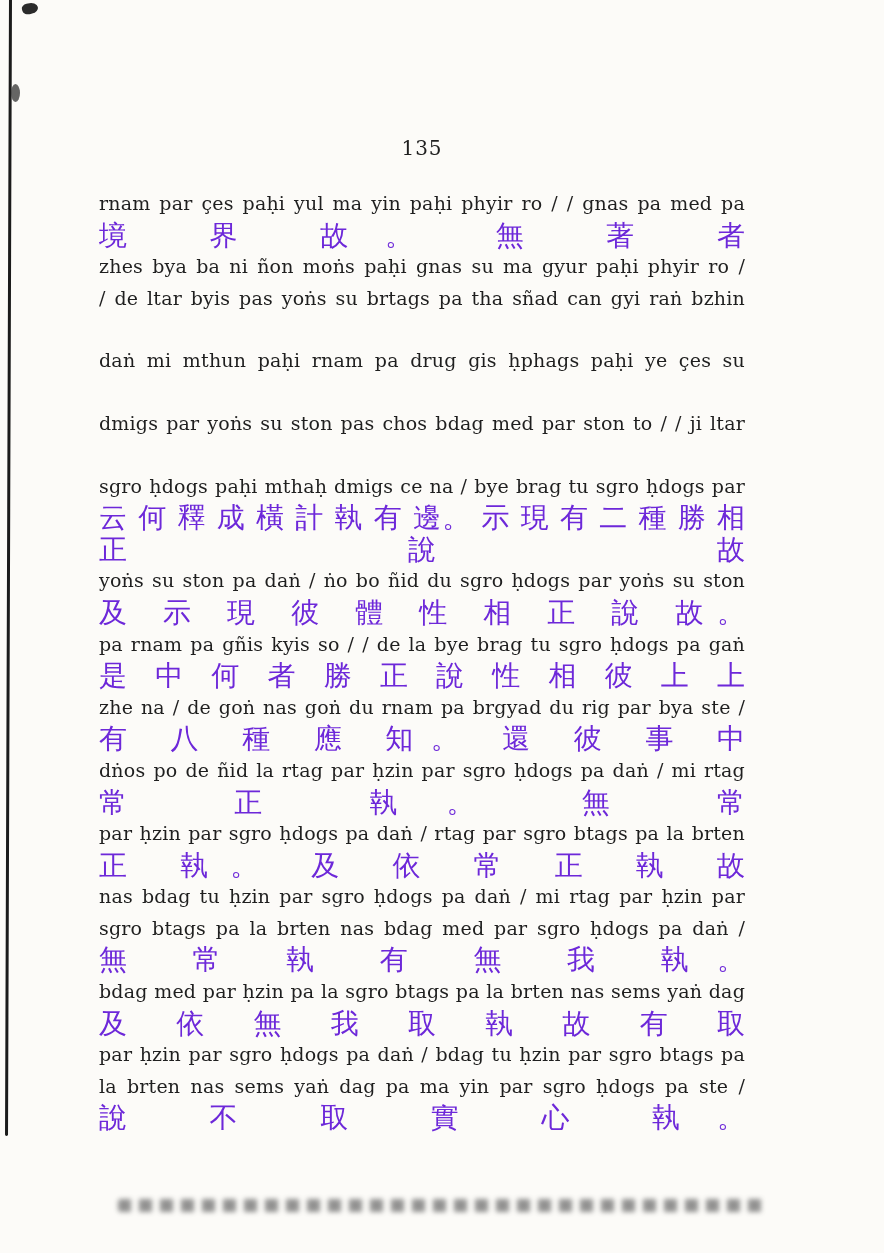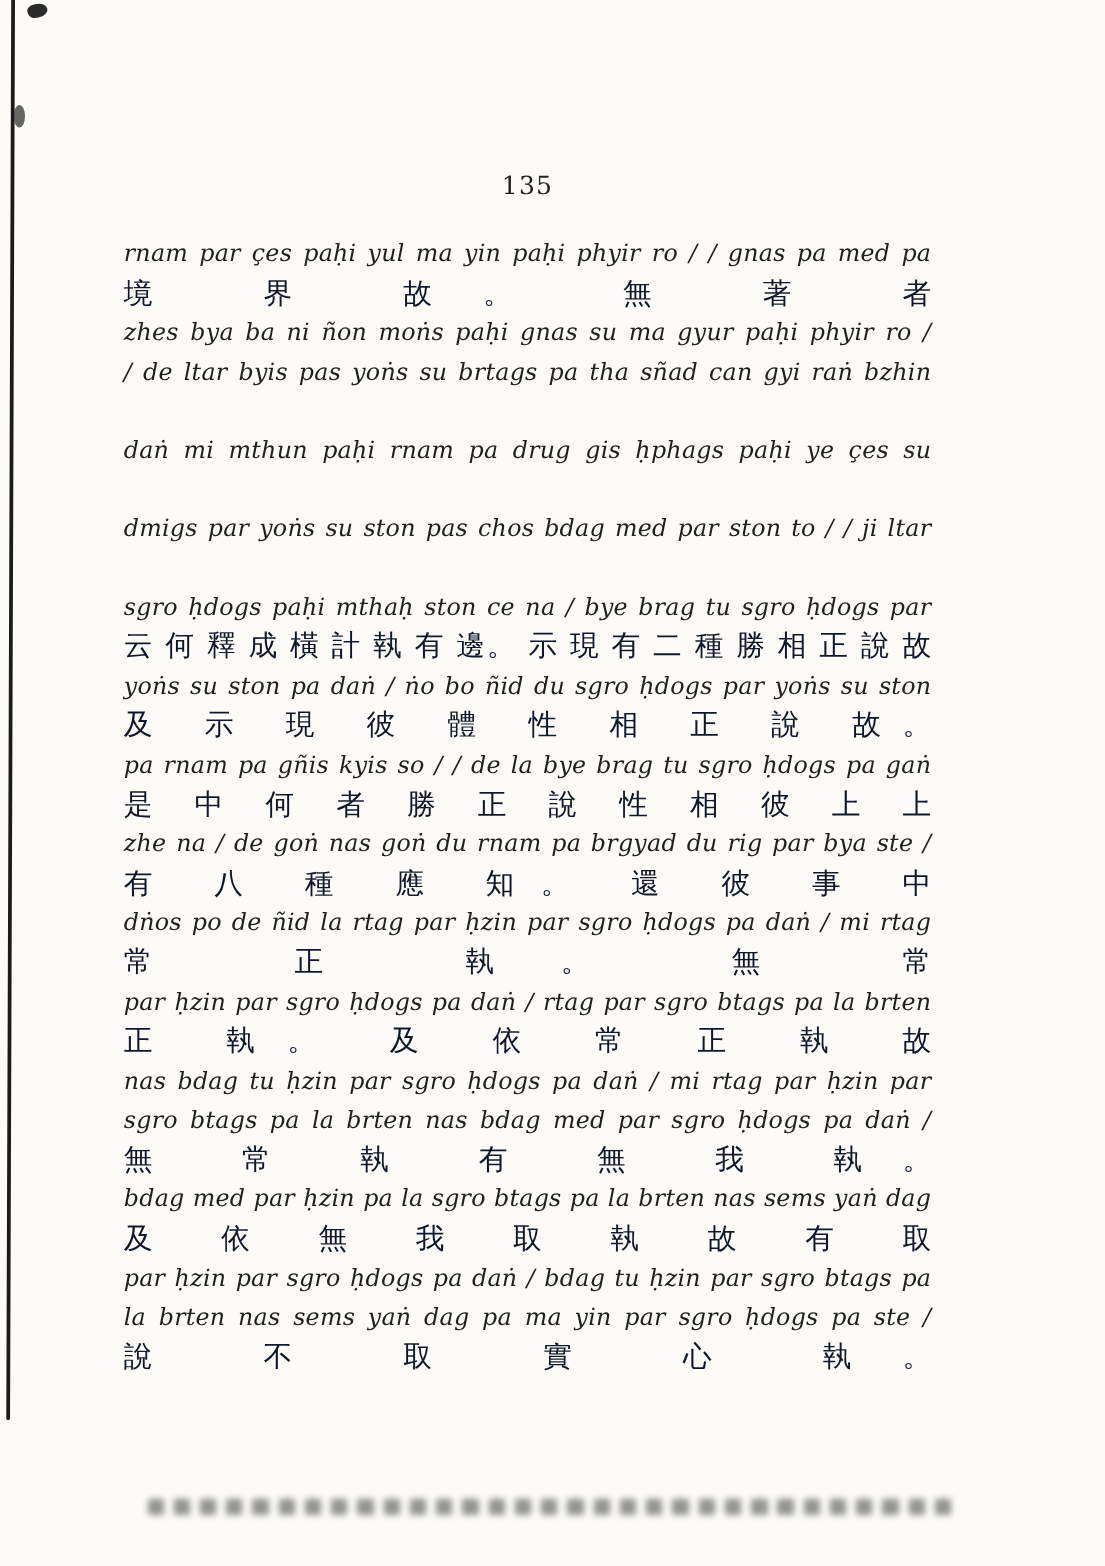--- a/index.html
+++ b/index.html
@@ -14,24 +14,24 @@
     position:absolute; top:136px; left:99px; width:646px;
     text-align:center; font-size:20px; color:#1f1f1f; letter-spacing:1px;
   }
   .text-block {
     position:absolute; top:188px; left:99px; width:646px;
   }
   .line { width:100%; }
   .roman {
     font-size:19px; line-height:31.6px; color:#1f1f1f;
     text-align:justify; text-align-last:justify;
-    letter-spacing:0.2px; white-space:normal;font-style:italic;
+    letter-spacing:0.2px; white-space:normal;
   }
   .chinese {
-    font-size:23px; line-height:31.6px; color:#0f172a;
+    font-size:28px; line-height:31.6px; color:#6d28d9;
     text-align:justify; text-align-last:justify;
   }
   .gap-after { margin-bottom:31px; }
   .scan-edge-line {
     position:absolute; top:-4px; left:9px; width:3px; height:1140px;
     background:#1b1b1b; transform:rotate(0.2deg); transform-origin:top left;
     border-radius:2px;
   }
   .speck-1 {
     position:absolute; top:3px; left:22px; width:16px; height:11px;
@@ -57,21 +57,21 @@
 
 <div class="page-number">135</div>
 
 <div class="text-block">
   <div class="line roman">rnam par çes paḥi yul ma yin paḥi phyir ro / / gnas pa med pa</div>
   <div class="line chinese">境 界 故。 無 著 者</div>
   <div class="line roman">zhes bya ba ni ñon moṅs paḥi gnas su ma gyur paḥi phyir ro /</div>
   <div class="line roman gap-after">/ de ltar byis pas yoṅs su brtags pa tha sñad can gyi raṅ bzhin</div>
   <div class="line roman gap-after">daṅ mi mthun paḥi rnam pa drug gis ḥphags paḥi ye çes su</div>
   <div class="line roman gap-after">dmigs par yoṅs su ston pas chos bdag med par ston to / / ji ltar</div>
-  <div class="line roman">sgro ḥdogs paḥi mthaḥ ston ce na / bye brag tu sgro ḥdogs par</div>
+  <div class="line roman">sgro ḥdogs paḥi mthaḥ dmigs ce na / bye brag tu sgro ḥdogs par</div>
   <div class="line chinese">云 何 釋 成 橫 計 執 有 邊。 示 現 有 二 種 勝 相 正 說 故</div>
   <div class="line roman">yoṅs su ston pa daṅ / ṅo bo ñid du sgro ḥdogs par yoṅs su ston</div>
   <div class="line chinese">及 示 現 彼 體 性 相 正 說 故。</div>
   <div class="line roman">pa rnam pa gñis kyis so / / de la bye brag tu sgro ḥdogs pa gaṅ</div>
   <div class="line chinese">是 中 何 者 勝 正 說 性 相 彼 上 上</div>
   <div class="line roman">zhe na / de goṅ nas goṅ du rnam pa brgyad du rig par bya ste /</div>
   <div class="line chinese">有 八 種 應 知。 還 彼 事 中</div>
   <div class="line roman">dṅos po de ñid la rtag par ḥzin par sgro ḥdogs pa daṅ / mi rtag</div>
   <div class="line chinese">常 正 執。 無 常</div>
   <div class="line roman">par ḥzin par sgro ḥdogs pa daṅ / rtag par sgro btags pa la brten</div>

